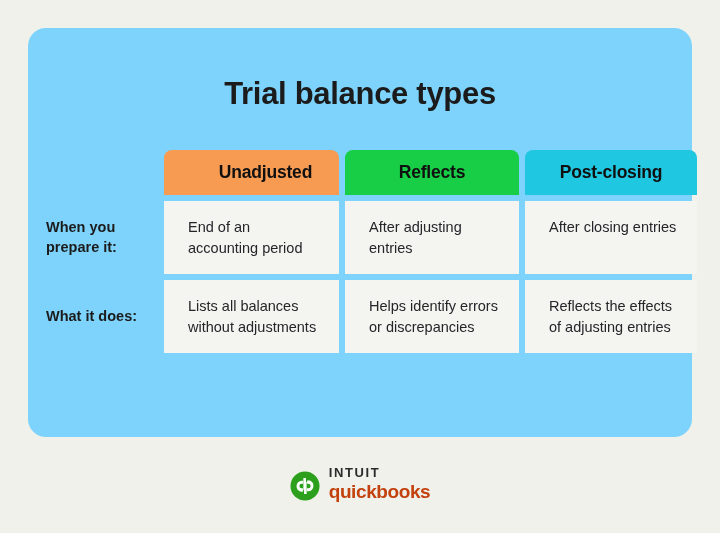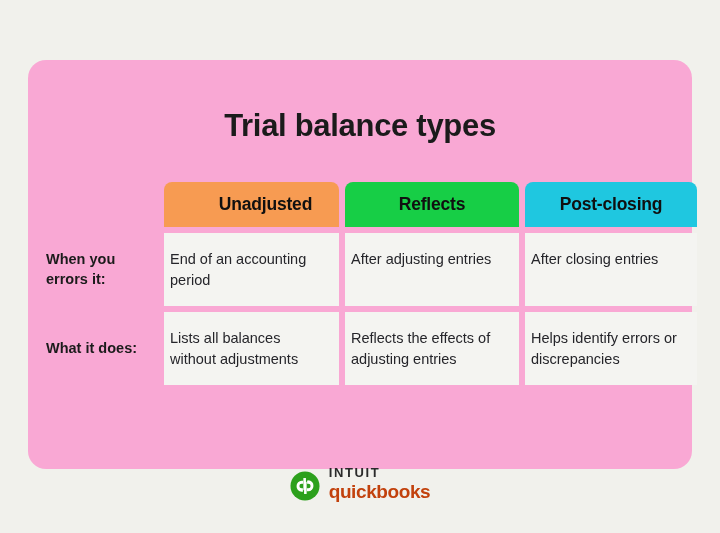--- a/index.html
+++ b/index.html
@@ -18,24 +18,23 @@
     width: 720px;
     height: 533px;
     box-sizing: border-box;
   }
   .card {
     position: absolute;
     left: 28px;
     top: 28px;
     width: 664px;
     height: 409px;
-    background: #f9a8d4;
+    background: #7dd3fc;
     border-radius: 18px;
     box-sizing: border-box;
-    margin-top: 32px;
   }
   .title {
     position: absolute;
     left: 0;
     right: 0;
     top: 48px;
     text-align: center;
     font-size: 31px;
     font-weight: bold;
     color: #1b1b1b;
@@ -79,21 +78,21 @@
     color: #1b1b1b;
     line-height: 1.34;
     padding-left: 2px;
     box-sizing: border-box;
   }
   .cell {
     background: #f4f4f1;
     font-size: 14.5px;
     color: #25252a;
     line-height: 1.42;
-    padding: 16px 16px 16px 6px;
+    padding: 16px 16px 16px 24px;
     box-sizing: border-box;
   }
 
   .brand {
     position: absolute;
     left: 0;
     right: 0;
     top: 466px;
     display: flex;
     align-items: flex-end;
@@ -136,29 +135,29 @@
     <div class="title">Trial balance types</div>
 
     <div class="table-wrap">
       <div class="grid">
 
         <div class="corner-cell"></div>
         <div class="head head-unadjusted">Unadjusted</div>
         <div class="head head-adjusted">Reflects</div>
         <div class="head head-postclosing">Post-closing</div>
 
-        <div class="rowlabel row1">When you errors it:</div>
+        <div class="rowlabel row1">When you prepare it:</div>
         <div class="cell row1">End of an accounting period</div>
         <div class="cell row1">After adjusting entries</div>
         <div class="cell row1">After closing entries</div>
 
         <div class="rowlabel row2">What it does:</div>
         <div class="cell row2">Lists all balances without adjustments</div>
+        <div class="cell row2">Helps identify errors or discrepancies</div>
         <div class="cell row2">Reflects the effects of adjusting entries</div>
-        <div class="cell row2">Helps identify errors or discrepancies</div>
 
       </div>
     </div>
 
   </div>
 
   <div class="brand">
     <svg class="brand-mark" viewBox="0 0 64 64">
       <circle cx="32" cy="32" r="31" fill="#2ca01c"></circle>
       <path d="M14 32a11 11 0 0 1 11-11h3v6h-3a5 5 0 1 0 0 10h2.5v7H25a11 11 0 0 1-11-12z" fill="#ffffff"></path>

